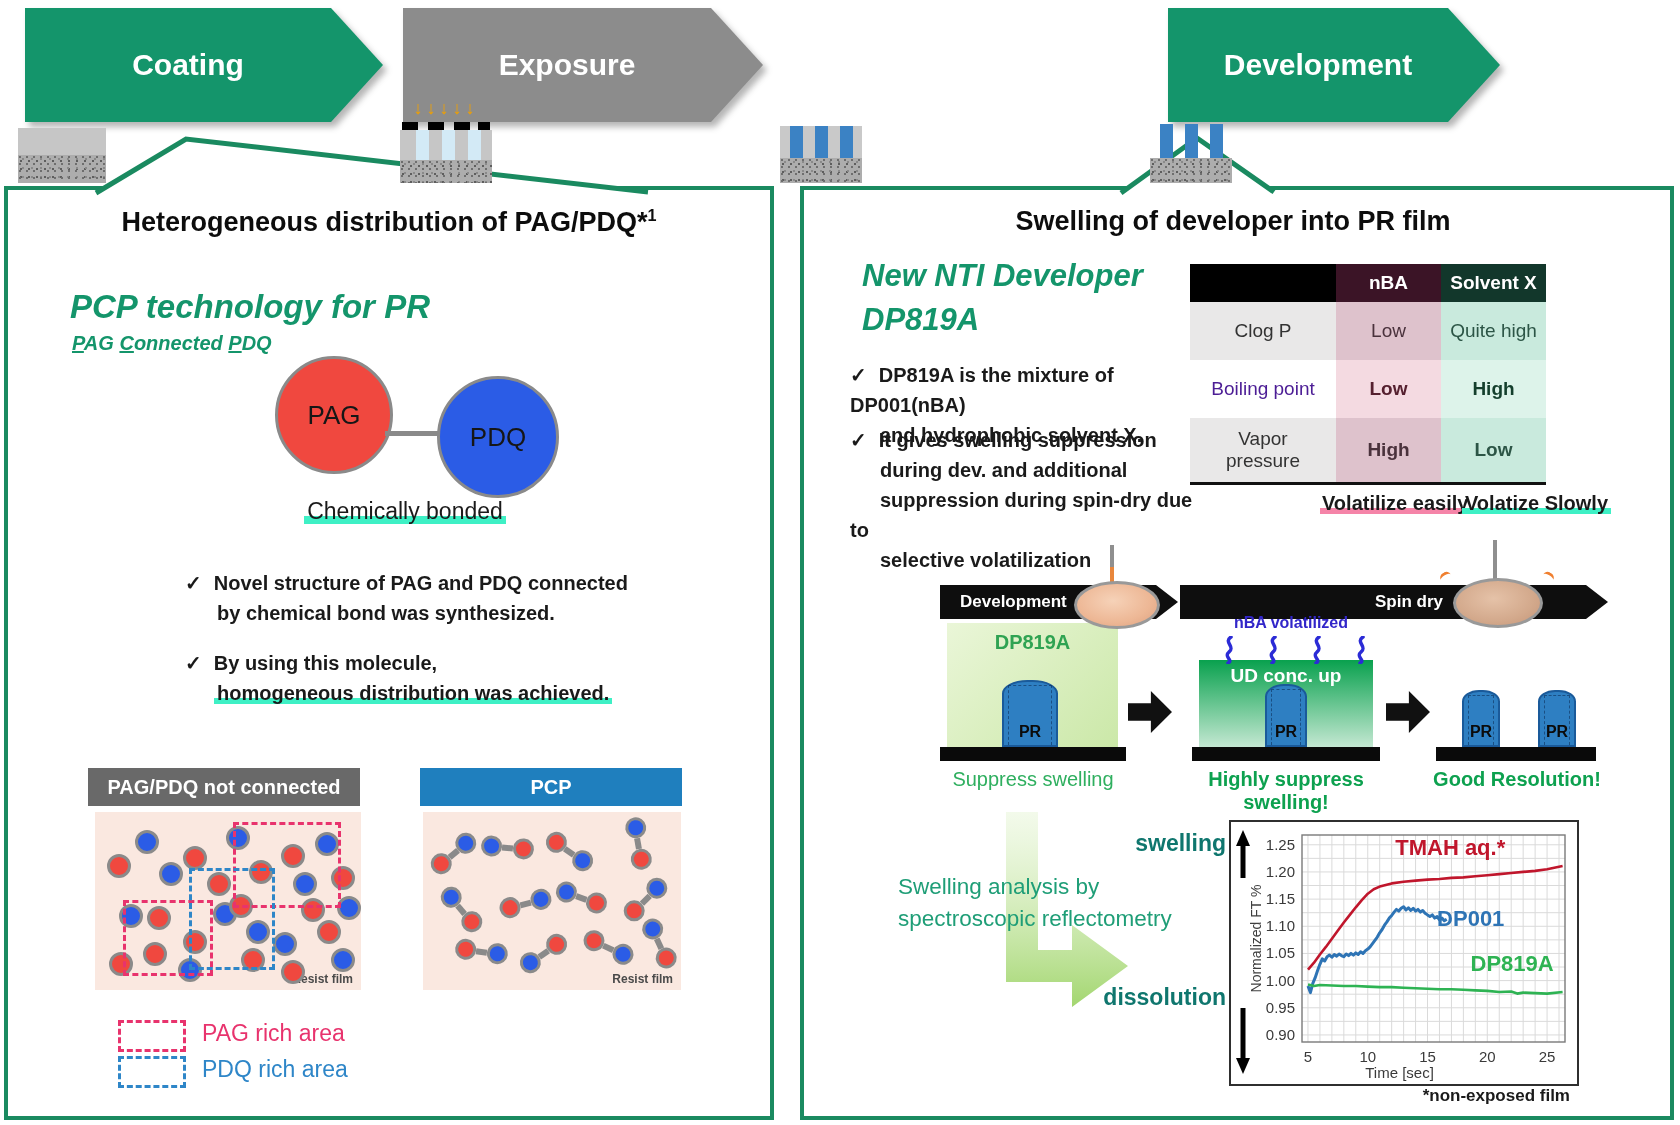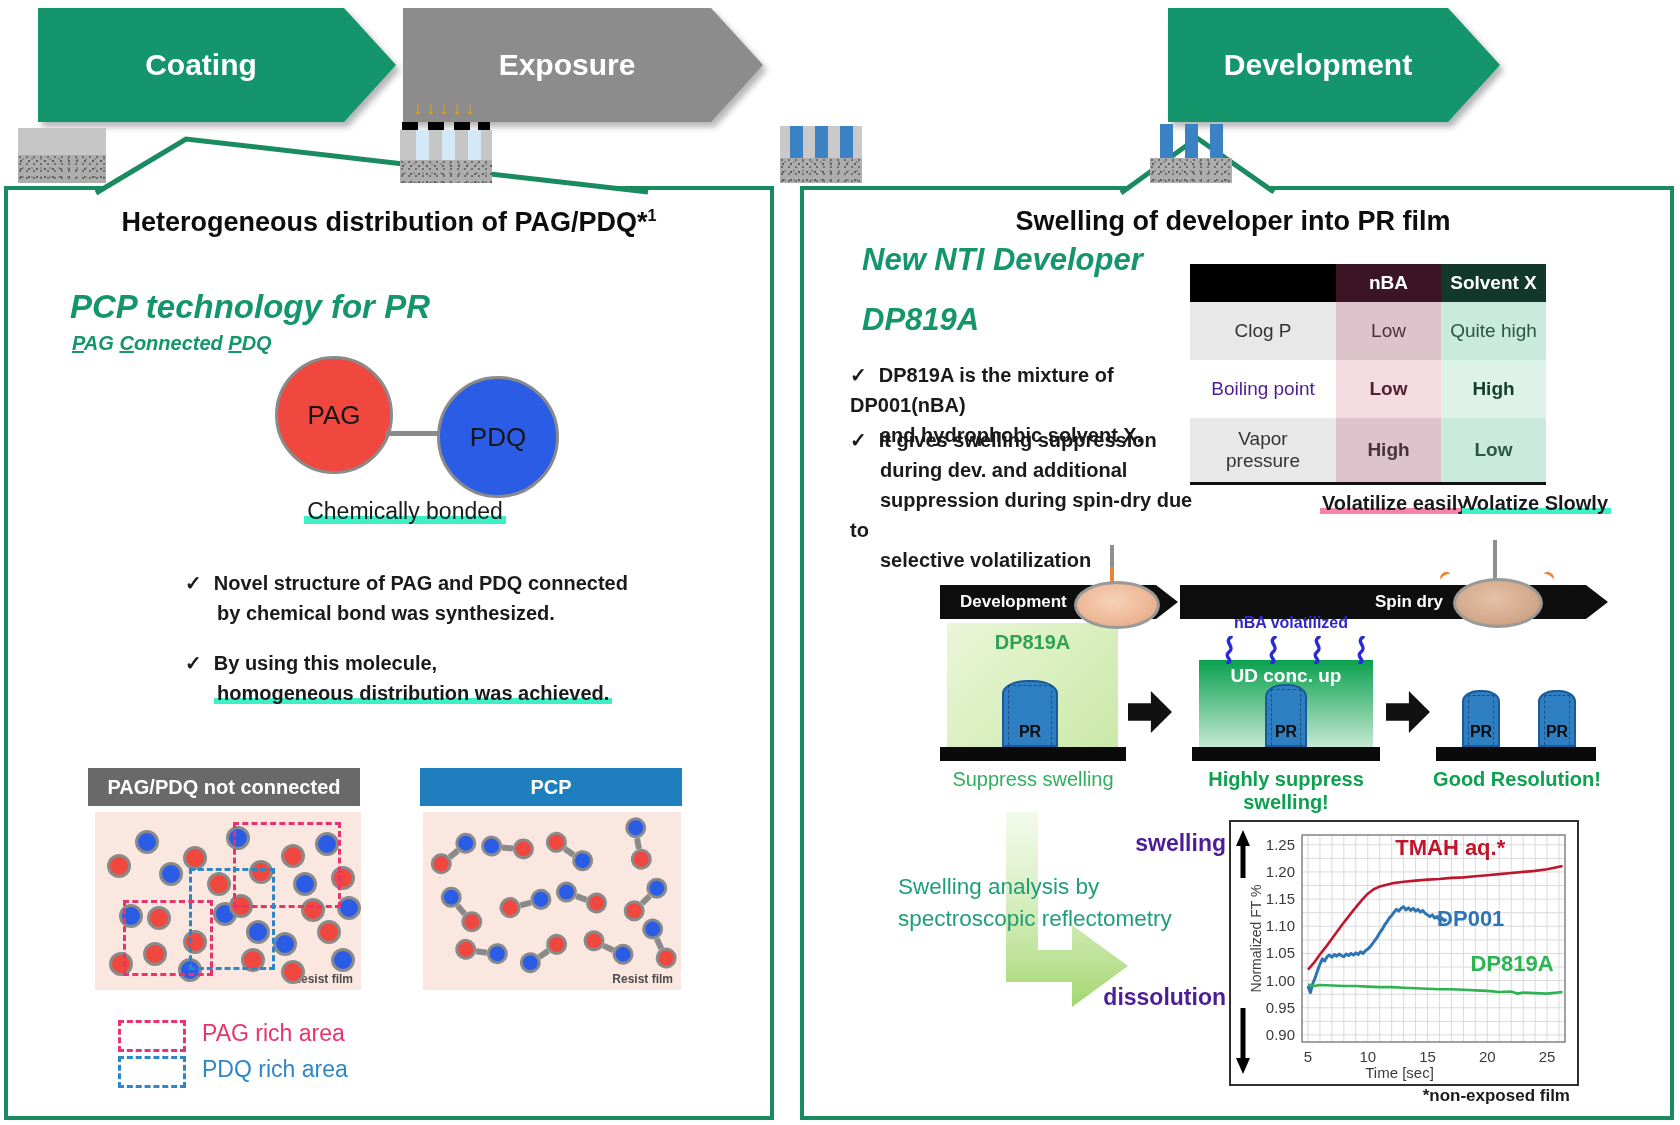--- a/index.html
+++ b/index.html
@@ -70,30 +70,30 @@
              border:1px dashed rgba(10,40,80,.55);border-bottom:none;}
   .pr-label{position:absolute;width:100%;text-align:center;bottom:4px;font-weight:bold;font-size:16px;color:#0b0b0b;z-index:4;}
   .substrate{position:absolute;background:#0A0A0A;height:14px;z-index:2;}
   .step-arrow{position:absolute;width:44px;height:44px;background:#111;z-index:2;
               clip-path:polygon(0 30%,52% 30%,52% 2%,100% 50%,52% 98%,52% 70%,0 70%);}
   .cap{position:absolute;text-align:center;font-size:20px;z-index:2;}
   .squig{position:absolute;z-index:3;}
   
   .chart-box{position:absolute;left:1229px;top:820px;width:346px;height:262px;
              border:2px solid #2F2F2F;background:#fff;z-index:2;}
-  .axis-side{position:absolute;font-weight:bold;font-size:23px;color:#4c1d95;text-align:right;z-index:2;}
+  .axis-side{position:absolute;font-weight:bold;font-size:23px;color:#0f766e;text-align:right;z-index:2;}
   #overlay{position:absolute;left:0;top:0;width:1680px;height:1125px;pointer-events:none;z-index:6;}
   .analysis{position:absolute;color:#1F9E77;font-size:22.5px;z-index:8;}
 </style>
 </head>
 <body>
 
 <div id="page">
 
-  <div class="arrow-wrap" style="left:38px;top:8px;width:358px;height:114px;">
+  <div class="arrow-wrap" style="left:25px;top:8px;width:358px;height:114px;">
     <div class="arrow green">
         <span>Coating</span>
       </div>
   </div>
   <div class="arrow-wrap" style="left:403px;top:8px;width:360px;height:114px;">
     <div class="arrow gray">
         <span>Exposure</span>
       </div>
   </div>
   <div class="arrow-wrap" style="left:1168px;top:8px;width:332px;height:114px;">
@@ -265,21 +265,21 @@
         <div class="pd" style="background: rgb(240, 72, 63);"></div>
       </div>
     </div>
 
   <div class="dash-box" style="left:118px;top:1020px;width:62px;height:26px;border-color:#E8336D;"></div>
   <div class="legend-txt" style="left:202px;top:1020px;color:#E8336D;">PAG rich area</div>
   <div class="dash-box" style="left:118px;top:1056px;width:62px;height:26px;border-color:#2E86C8;"></div>
   <div class="legend-txt" style="left:202px;top:1056px;color:#2E86C8;">PDQ rich area</div>
 
   <div class="ttl" style="left:810px;top:206px;width:846px;">Swelling of developer into PR film</div>
-  <div class="ghead" style="left:862px;top:242px;font-size:31px;">New NTI Developer</div>
+  <div class="ghead" style="left:862px;top:258px;font-size:31px;">New NTI Developer</div>
   <div class="ghead" style="left:862px;top:302px;font-size:31px;">DP819A</div>
 
   <div class="bullet" style="left:850px;top:360px;width:352px;">
     <span class="check">✓</span><span>DP819A is the mixture of DP001(nBA)</span><br>
     <span style="margin-left:30px;">and hydrophobic solvent X.</span>
   </div>
   <div class="bullet" style="left:850px;top:425px;width:352px;">
     <span class="check">✓</span><span>It gives swelling suppression</span><br>
     <span style="margin-left:30px;">during dev. and additional</span><br>
     <span style="margin-left:30px;">suppression during spin-dry due to</span><br>

